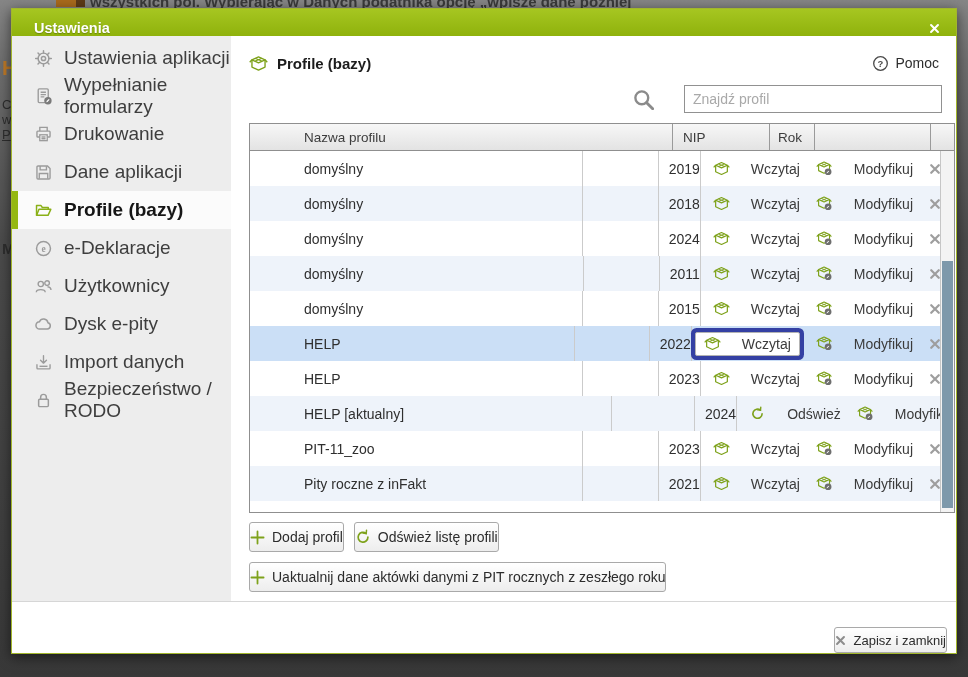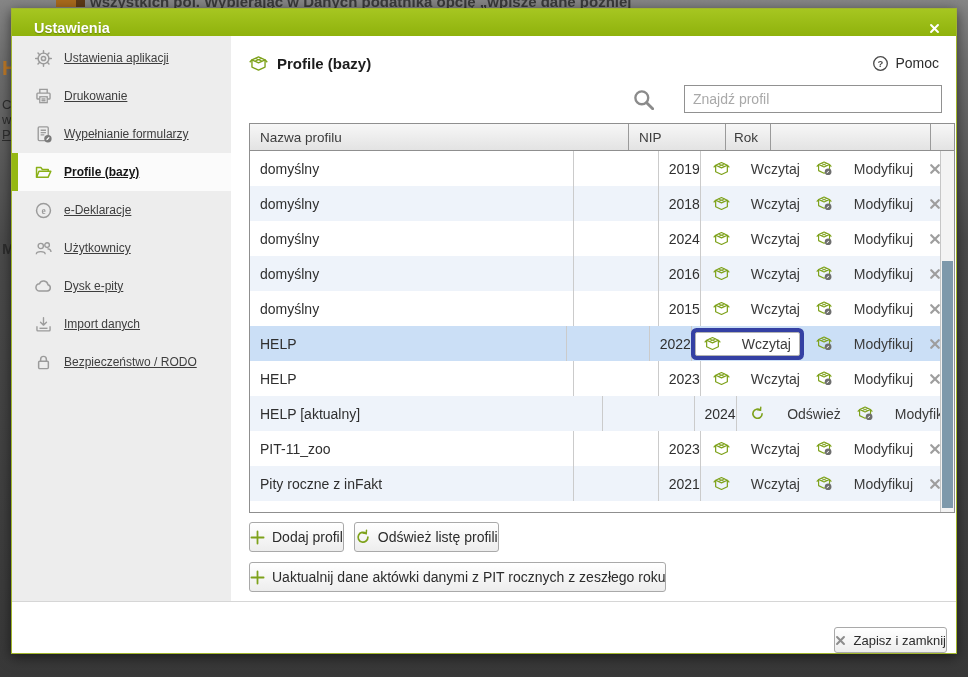--- a/index.html
+++ b/index.html
@@ -32,21 +32,21 @@
   .dlg-title{color:#fff;font-weight:bold;font-size:14.5px;text-shadow:0 1px 1px rgba(0,0,0,.25);}
   .dlg-close{margin-left:auto;cursor:pointer;display:flex;padding:2px;}
   .x-ic{width:11px;height:11px;color:#fff;display:block;}
   .x-ic.gray{color:#8d8d8d;}
 
   .dlg-mid{flex:1;display:flex;min-height:0;background:#fff;}
 
   
   .sidebar{width:219px;flex-shrink:0;background:#ededed;padding-top:3px;}
   .sb-item{height:38px;display:flex;align-items:center;gap:11px;padding-left:22px;
-    font-size:12px;color:#3e3e3e;cursor:pointer;position:relative;text-decoration:underline;}
+    font-size:19px;color:#3e3e3e;cursor:pointer;position:relative;}
   .sb-ic{width:19px;height:19px;color:#9b9b9b;flex-shrink:0;}
   .sb-item.active{background:#fbfbfb;font-weight:bold;color:#161616;}
   .sb-item.active::before{content:"";position:absolute;left:0;top:0;bottom:0;width:6px;background:var(--green);}
   .sb-item.active .sb-ic{color:#8ab017;}
 
   
   .main{flex:1;background:#fff;padding:15px 0 0 18px;overflow:hidden;position:relative;}
   .head-row{display:flex;align-items:center;height:24px;padding-right:17px;}
   .pkg{width:19px;height:17px;color:var(--igreen);}
   .main-title{margin-left:9px;font-size:15px;font-weight:bold;color:#1c1c1c;}
@@ -57,21 +57,21 @@
   .search-ic{width:21px;height:21px;color:#8b8b8b;}
   .search-in{width:258px;height:28px;box-sizing:border-box;border:1px solid #919191;
     padding:0 8px;font:14px "Liberation Sans",sans-serif;color:#333;outline:none;background:#fff;margin-left:23px;}
   .search-in::placeholder{color:#a9a9a9;}
 
   
   .tbl{width:706px;margin-top:10px;border:1px solid #8f8f8f;background:#fff;position:relative;box-sizing:border-box;font-size:14px;}
   .t-head{display:flex;height:27px;background:linear-gradient(#f7f7f7,#e3e3e3);
     border-bottom:1px solid #8f8f8f;box-sizing:border-box;}
   .th{display:flex;align-items:center;box-sizing:border-box;color:#3d3d3d;padding-left:10px;font-size:13.5px;}
-  .c-name{width:379px;}
+  .c-name{width:379px;margin-left:44px;}
   .c-nip{width:97px;}
   .c-rok{width:45px;padding-left:8px;}
   .c-act{flex:1;}
   .c-last{width:24px;}
   .t-head .c-name,.t-head .c-nip,.t-head .c-rok{border-right:1px solid #9a9a9a;}
   .t-head .c-last{border-left:1px solid #9a9a9a;}
 
   .t-row{display:flex;height:35px;background:#fff;}
   .t-row:nth-child(even){background:var(--alt);}
   .t-row.selected{background:var(--sel);}
@@ -210,29 +210,35 @@
   <div class="dlg-mid">
     <div class="sidebar" id="sidebar">
         <div class="sb-item">
           <svg class="sb-ic" viewBox="0 0 18 18">
             <use href="#i-gear"></use>
           </svg>
           <span class="sb-label">Ustawienia aplikacji</span>
         </div>
         <div class="sb-item">
           <svg class="sb-ic" viewBox="0 0 18 18">
+            <use href="#i-form"></use>
+          </svg>
+          <span class="sb-label">Wypełnianie formularzy</span>
+        </div>
+        <div class="sb-item">
+          <svg class="sb-ic" viewBox="0 0 18 18">
             <use href="#i-print"></use>
           </svg>
           <span class="sb-label">Drukowanie</span>
         </div>
         <div class="sb-item">
           <svg class="sb-ic" viewBox="0 0 18 18">
-            <use href="#i-form"></use>
-          </svg>
-          <span class="sb-label">Wypełnianie formularzy</span>
+            <use href="#i-save"></use>
+          </svg>
+          <span class="sb-label">Dane aplikacji</span>
         </div>
         <div class="sb-item active">
           <svg class="sb-ic" viewBox="0 0 18 18">
             <use href="#i-folder"></use>
           </svg>
           <span class="sb-label">Profile (bazy)</span>
         </div>
         <div class="sb-item">
           <svg class="sb-ic" viewBox="0 0 18 18">
             <use href="#i-edek"></use>
@@ -363,21 +369,21 @@
                 <span class="del">
                   <svg class="del-ic" viewBox="0 0 14 14">
                     <use href="#i-x"></use>
                   </svg>
                 </span>
               </div>
             </div>
             <div class="t-row">
               <div class="tc c-name">domyślny</div>
               <div class="tc c-nip"></div>
-              <div class="tc c-rok">2016</div>
+              <div class="tc c-rok">2011</div>
               <div class="tc c-act">
                 <span class="action">
                   <svg class="a-ic" viewBox="0 0 18 15">
                     <use href="#i-box"></use>
                   </svg>
                   <span class="a-label">Wczytaj</span>
                 </span>
                 <span class="action">
                   <svg class="a-ic" viewBox="0 0 19 17">
                     <use href="#i-box-edit"></use>

